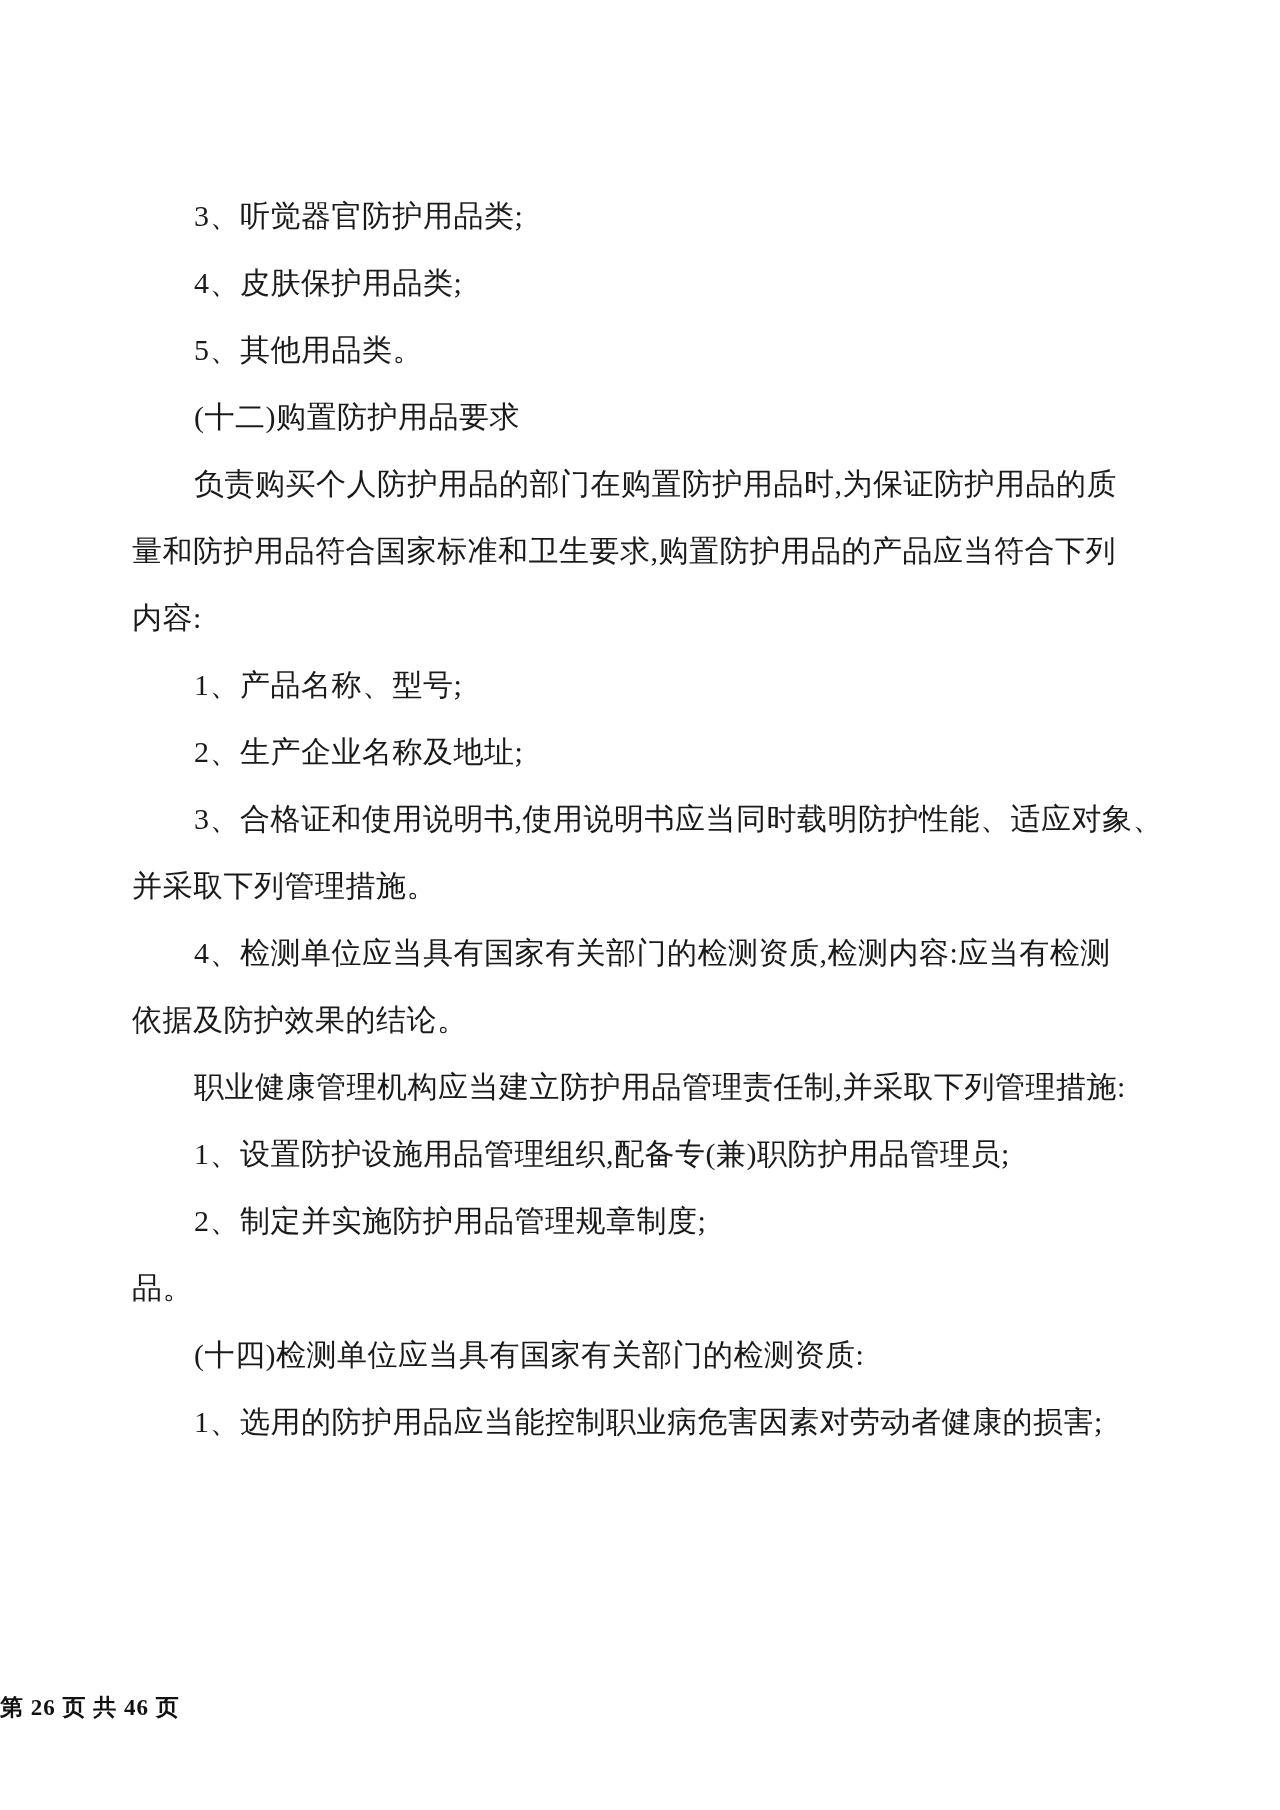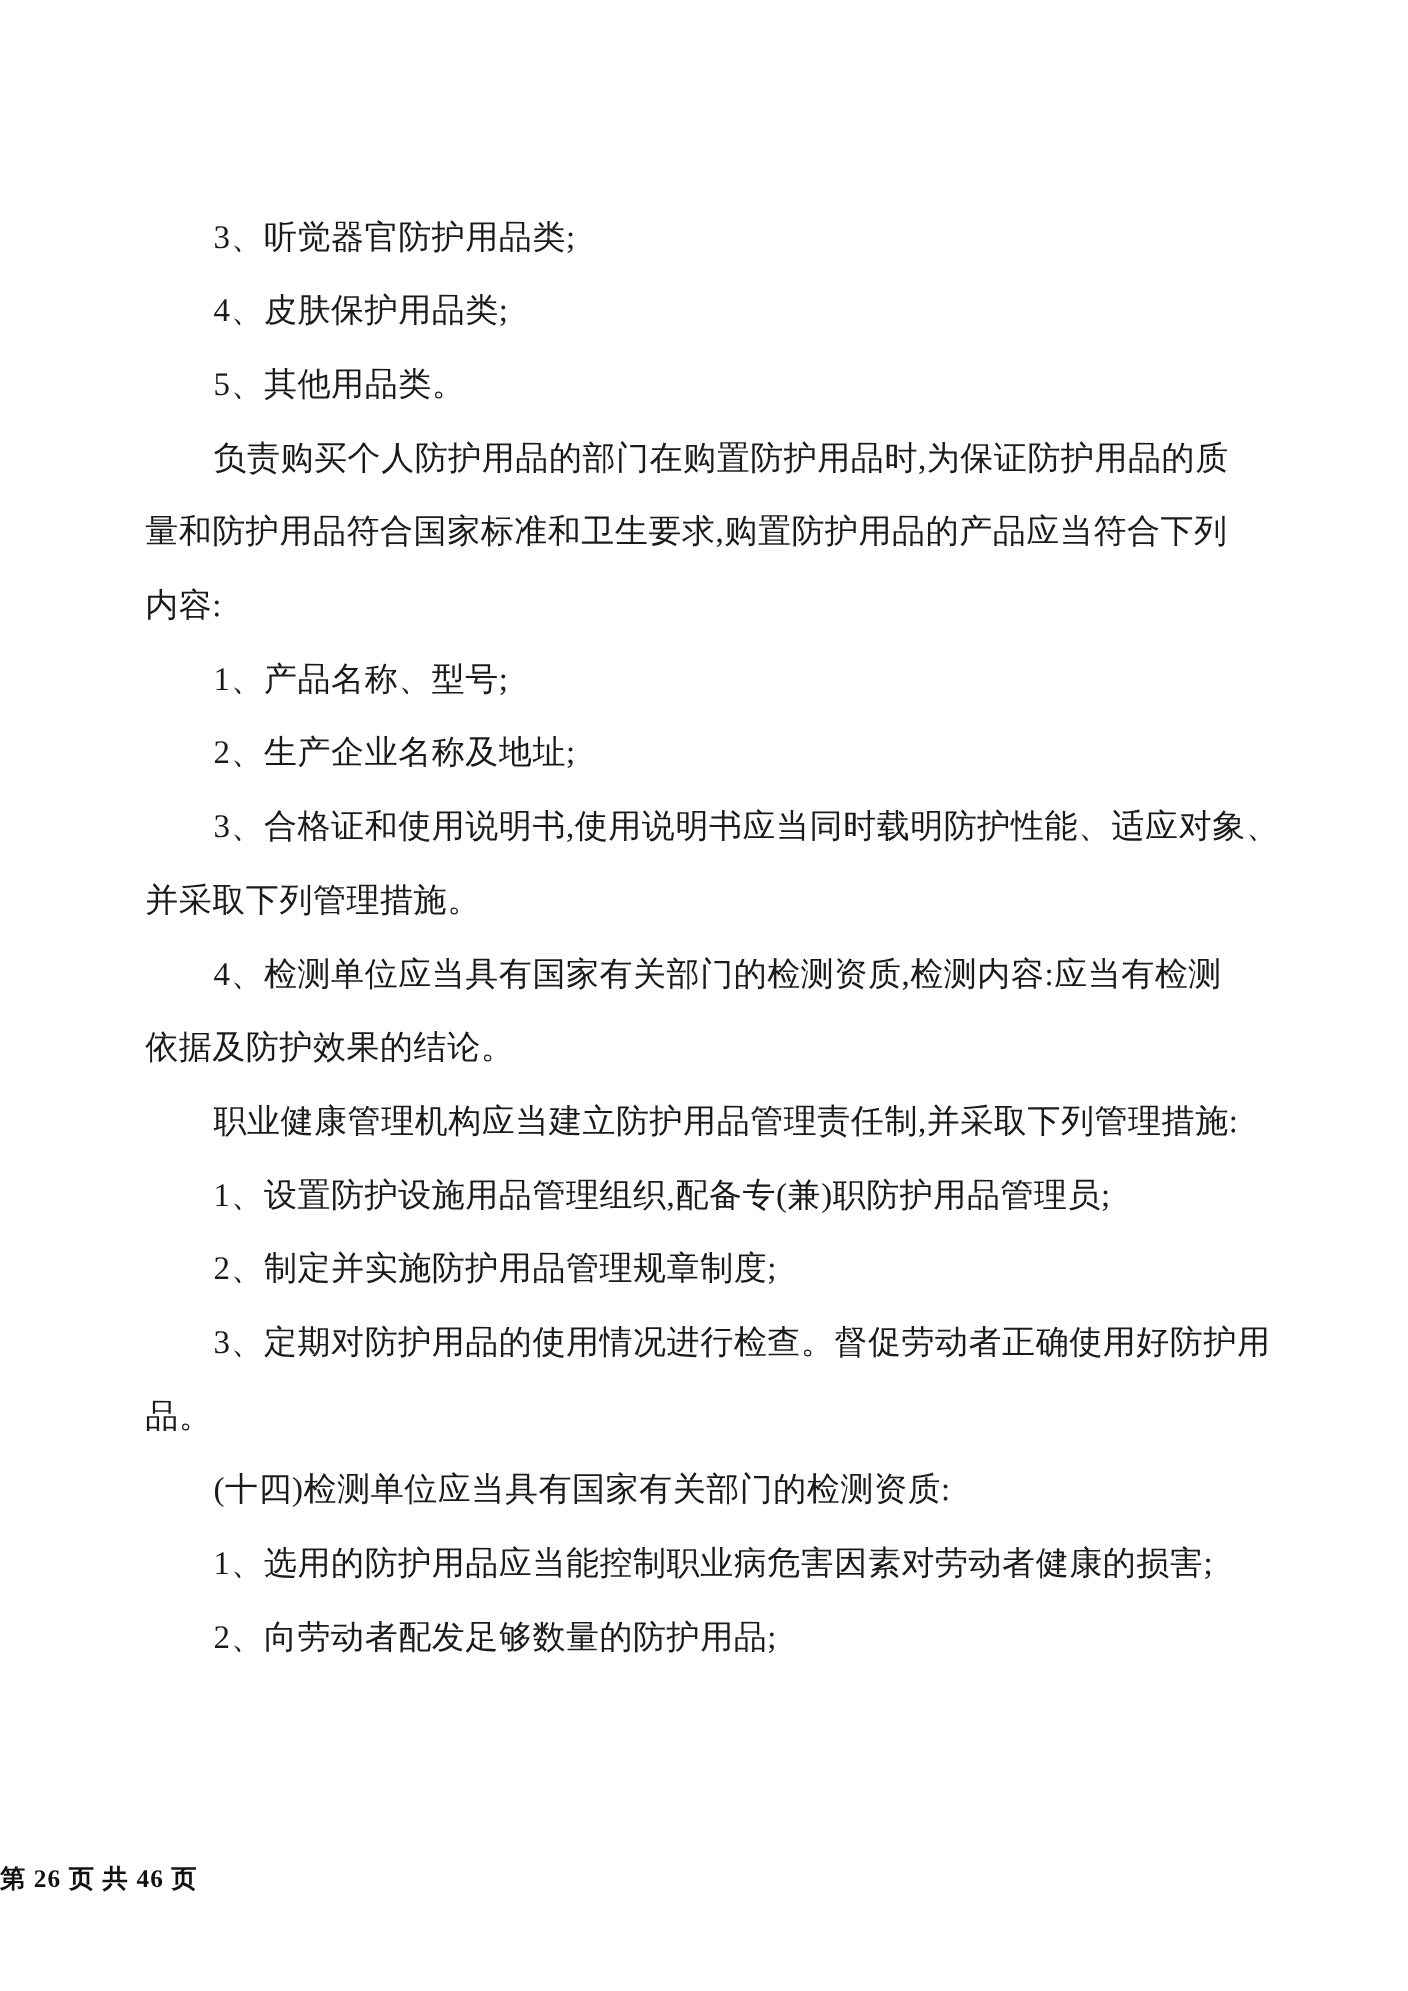--- a/index.html
+++ b/index.html
@@ -53,34 +53,33 @@
   }
 </style>
 </head>
 <body>
 
 <div class="page">
   <div class="doc-body" id="doc-body">
       <div class="line indent">3、听觉器官防护用品类;</div>
       <div class="line indent">4、皮肤保护用品类;</div>
       <div class="line indent">5、其他用品类。</div>
+      <div class="line indent">(十二)购置防护用品要求</div>
       <div class="line indent">负责购买个人防护用品的部门在购置防护用品时,为保证防护用品的质</div>
       <div class="line">量和防护用品符合国家标准和卫生要求,购置防护用品的产品应当符合下列</div>
       <div class="line">内容:</div>
       <div class="line indent">1、产品名称、型号;</div>
       <div class="line indent">2、生产企业名称及地址;</div>
       <div class="line indent">3、合格证和使用说明书,使用说明书应当同时载明防护性能、适应对象、</div>
       <div class="line">并采取下列管理措施。</div>
       <div class="line indent">4、检测单位应当具有国家有关部门的检测资质,检测内容:应当有检测</div>
       <div class="line">依据及防护效果的结论。</div>
       <div class="line indent">职业健康管理机构应当建立防护用品管理责任制,并采取下列管理措施:</div>
       <div class="line indent">1、设置防护设施用品管理组织,配备专(兼)职防护用品管理员;</div>
       <div class="line indent">2、制定并实施防护用品管理规章制度;</div>
-      <div class="line indent">3、定期对防护用品的使用情况进行检查。督促劳动者正确使用好防护用</div>
       <div class="line">品。</div>
       <div class="line indent">(十四)检测单位应当具有国家有关部门的检测资质:</div>
       <div class="line indent">1、选用的防护用品应当能控制职业病危害因素对劳动者健康的损害;</div>
-      <div class="line indent">2、向劳动者配发足够数量的防护用品;</div>
     </div>
   <div class="footer">
     <span>第 26 页 共 46 页</span>
   </div>
 </div>
 
 </body></html>

